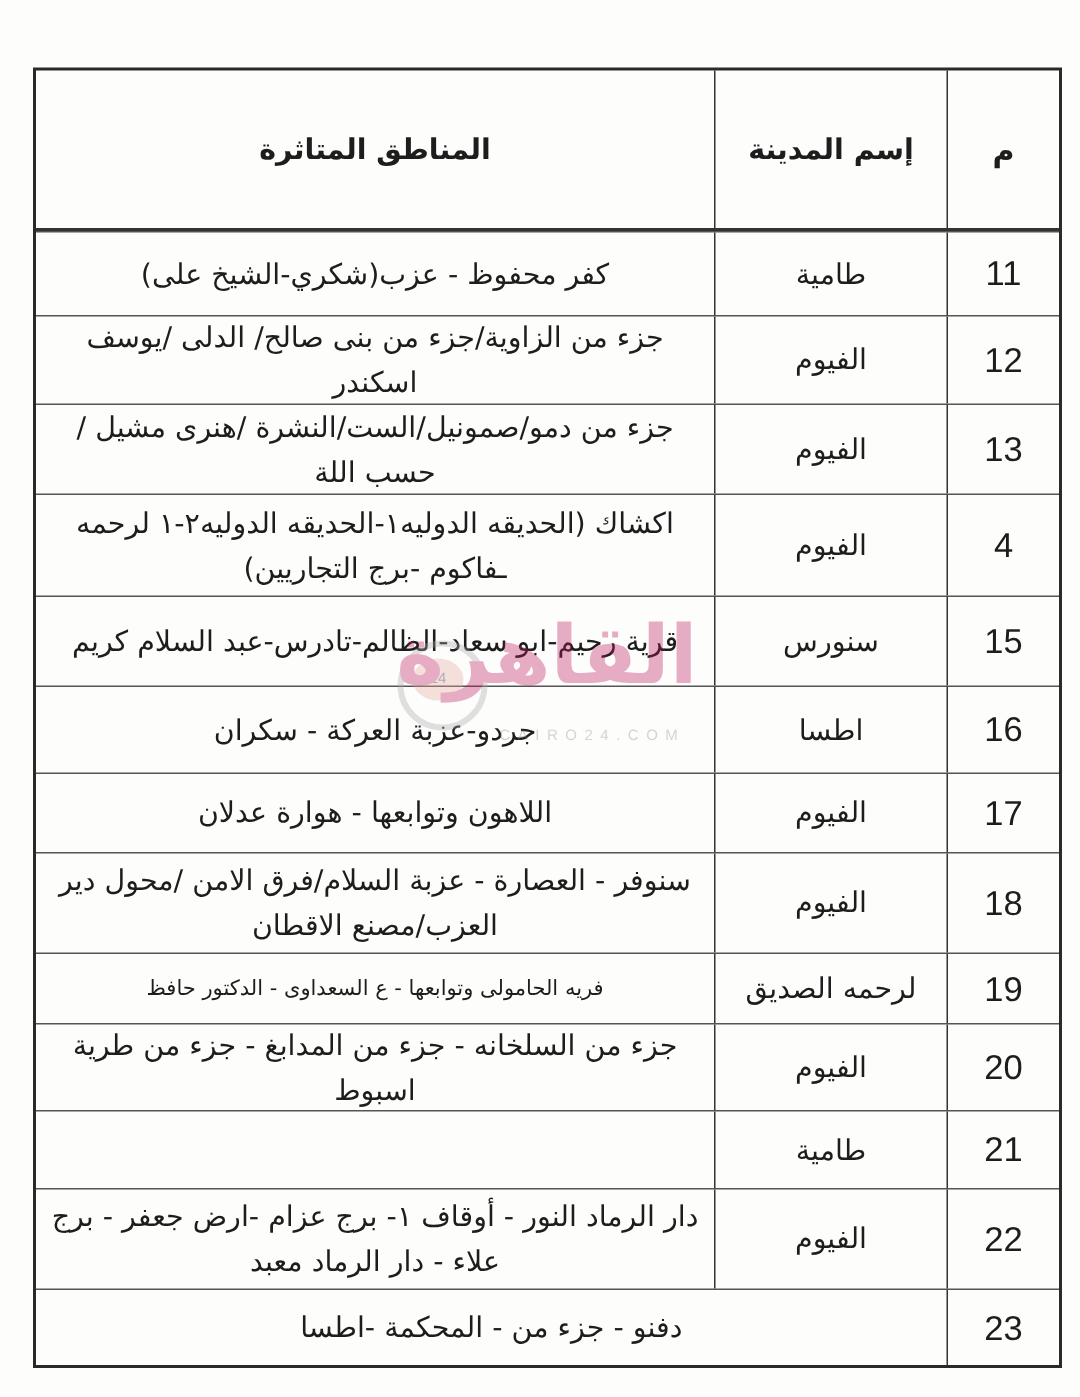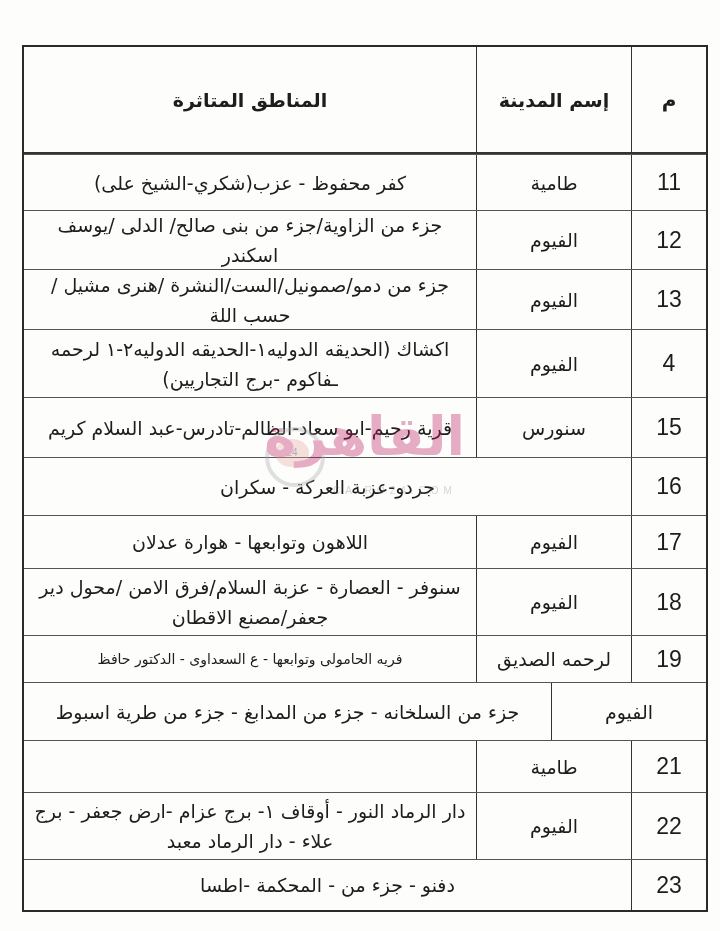--- a/index.html
+++ b/index.html
@@ -53,38 +53,40 @@
     <div class="c-city">الفيوم</div>
     <div class="c-area">اكشاك (الحديقه الدوليه١-الحديقه الدوليه٢-١ لرحمه ـفاكوم -برج التجاريين)</div>
   </div>
   <div class="row" style="height:60px">
     <div class="c-num">15</div>
     <div class="c-city">سنورس</div>
     <div class="c-area">قرية رحيم-ابو سعاد-الظالم-تادرس-عبد السلام كريم</div>
   </div>
   <div class="row" style="height:58px">
     <div class="c-num">16</div>
+    <div class="c-city">اطسا</div>
     <div class="c-area">جردو-عزبة العركة - سكران</div>
   </div>
   <div class="row" style="height:53px">
     <div class="c-num">17</div>
     <div class="c-city">الفيوم</div>
     <div class="c-area">اللاهون وتوابعها - هوارة عدلان</div>
   </div>
   <div class="row" style="height:67px">
     <div class="c-num">18</div>
     <div class="c-city">الفيوم</div>
-    <div class="c-area">سنوفر - العصارة - عزبة السلام/فرق الامن /محول دير جعفر/مصنع الاقطان</div>
+    <div class="c-area">سنوفر - العصارة - عزبة السلام/فرق الامن /محول دير العزب/مصنع الاقطان</div>
   </div>
   <div class="row" style="height:47px">
     <div class="c-num">19</div>
     <div class="c-city">لرحمه الصديق</div>
     <div class="c-area" style="font-size:14px;line-height:24px">فريه الحامولى وتوابعها - ع السعداوى - الدكتور حافظ</div>
   </div>
   <div class="row" style="height:58px">
+    <div class="c-num">20</div>
     <div class="c-city">الفيوم</div>
     <div class="c-area">جزء من السلخانه - جزء من المدابغ - جزء من طرية اسبوط</div>
   </div>
   <div class="row" style="height:52px">
     <div class="c-num">21</div>
     <div class="c-city">طامية</div>
   </div>
   <div class="row" style="height:67px">
     <div class="c-num">22</div>
     <div class="c-city">الفيوم</div>

